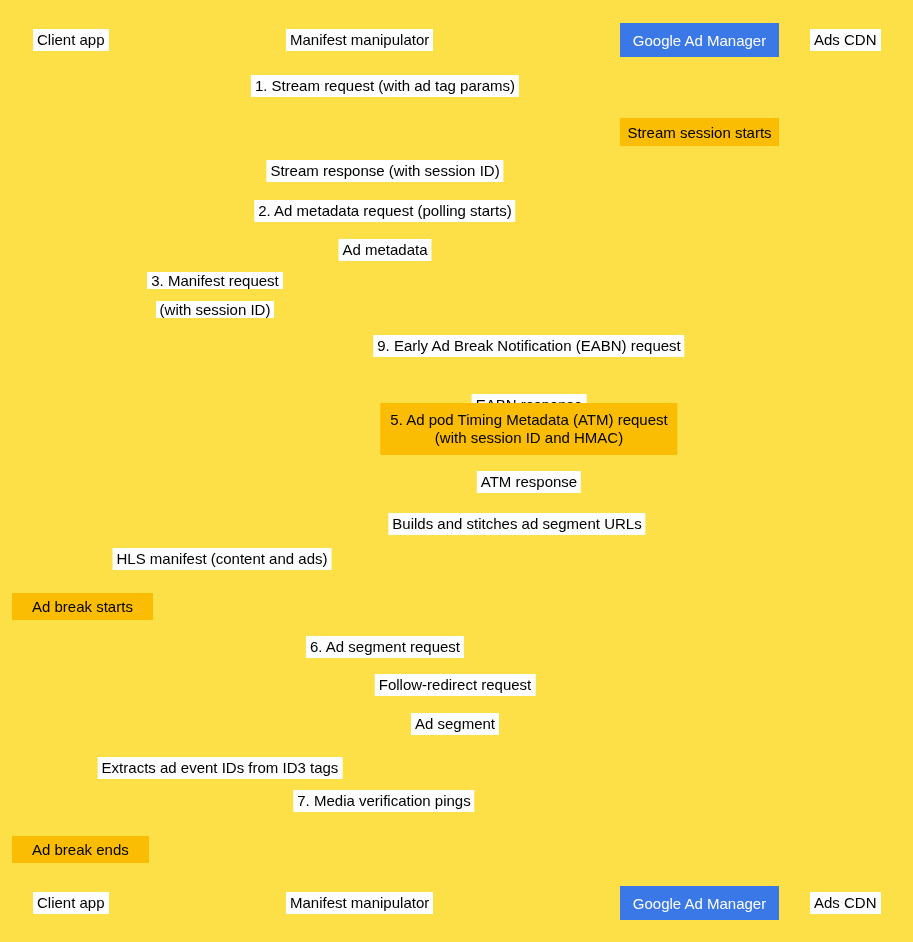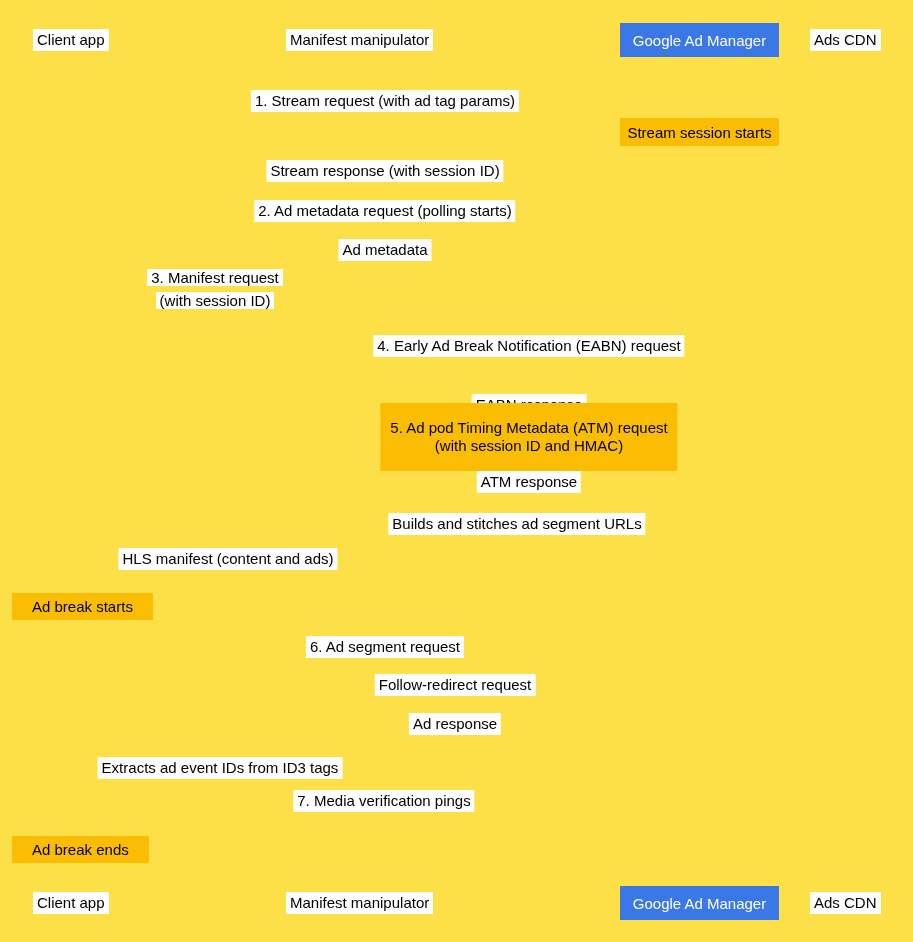--- a/index.html
+++ b/index.html
@@ -40,21 +40,21 @@
     line-height: 19px;
     white-space: nowrap;
   }
   .note-block {
     position: absolute;
     transform: translateX(-50%);
     background: #FBBC04;
     color: #000000;
     text-align: center;
     white-space: pre-line;
-    padding: 16px 10px;
+    padding: 8px 10px;
     line-height: 18px;
   }
   .actor-blue {
     position: absolute;
     width: 159px;
     height: 34px;
     background: #3B78E7;
     color: #ffffff;
     display: flex;
     align-items: center;
@@ -66,70 +66,70 @@
     transform: translateX(-50%);
     text-align: center;
     width: 260px;
   }
   .multiline-wrap .inline-lbl {
     display: inline;
     background: #ffffff;
     color: #000000;
     padding: 0 4px;
     white-space: pre-line;
-    line-height: 23px;
+    line-height: 29px;
     -webkit-box-decoration-break: clone;
     box-decoration-break: clone;
   }
 </style>
 </head>
 <body>
 
 <div class="canvas">
 
   <div class="lbl" style="left:33px; top:29px;">Client app</div>
   <div class="lbl" style="left:286px; top:29px;">Manifest manipulator</div>
   <div class="actor-blue" style="left:620px; top:23px;">Google Ad Manager</div>
   <div class="lbl" style="left:810px; top:29px;">Ads CDN</div>
 
-  <div class="lbl center" style="left:385px; top:90px;">1. Stream request (with ad tag params)</div>
+  <div class="lbl center" style="left:385px; top:75px;">1. Stream request (with ad tag params)</div>
 
   <div class="note-box" style="left:620px; top:118px; width:159px; height:28px;">Stream session starts</div>
 
   <div class="lbl center" style="left:385px; top:160px;">Stream response (with session ID)</div>
 
   <div class="lbl center" style="left:385px; top:200px;">2. Ad metadata request (polling starts)</div>
 
   <div class="lbl center" style="left:385px; top:239px;text-align:center;">Ad metadata</div>
 
   <div class="multiline-wrap" style="left:215px; top:266px;">
     <span class="inline-lbl">3. Manifest request
 (with session ID)</span>
   </div>
 
-  <div class="lbl center" style="left:529px; top:335px;">4. Early Ad Break Notification (EABN) request</div>
+  <div class="lbl center" style="left:529px; top:335px;">9. Early Ad Break Notification (EABN) request</div>
 
   <div class="lbl center" style="left:529px; top:394px;">EABN response</div>
 
   <div class="note-block" style="left:529px; top:403px;">5. Ad pod Timing Metadata (ATM) request
 (with session ID and HMAC)</div>
 
   <div class="lbl center" style="left:529px; top:471px;">ATM response</div>
 
   <div class="lbl center" style="left:517px; top:513px;">Builds and stitches ad segment URLs</div>
 
-  <div class="lbl center" style="left:228px; top:548px;">HLS manifest (content and ads)</div>
+  <div class="lbl center" style="left:222px; top:548px;">HLS manifest (content and ads)</div>
 
   <div class="note-pad" style="left:12px; top:593px;">Ad break starts</div>
 
   <div class="lbl center" style="left:385px; top:636px;">6. Ad segment request</div>
 
   <div class="lbl center" style="left:455px; top:674px;">Follow-redirect request</div>
 
-  <div class="lbl center" style="left:455px; top:713px;">Ad response</div>
+  <div class="lbl center" style="left:455px; top:713px;">Ad segment</div>
 
   <div class="lbl center" style="left:220px; top:757px;">Extracts ad event IDs from ID3 tags</div>
 
   <div class="lbl center" style="left:384px; top:790px;">7. Media verification pings</div>
 
   <div class="note-pad" style="left:12px; top:836px;">Ad break ends</div>
 
   <div class="lbl" style="left:33px; top:892px;">Client app</div>
   <div class="lbl" style="left:286px; top:892px;">Manifest manipulator</div>
   <div class="actor-blue" style="left:620px; top:886px;">Google Ad Manager</div>

